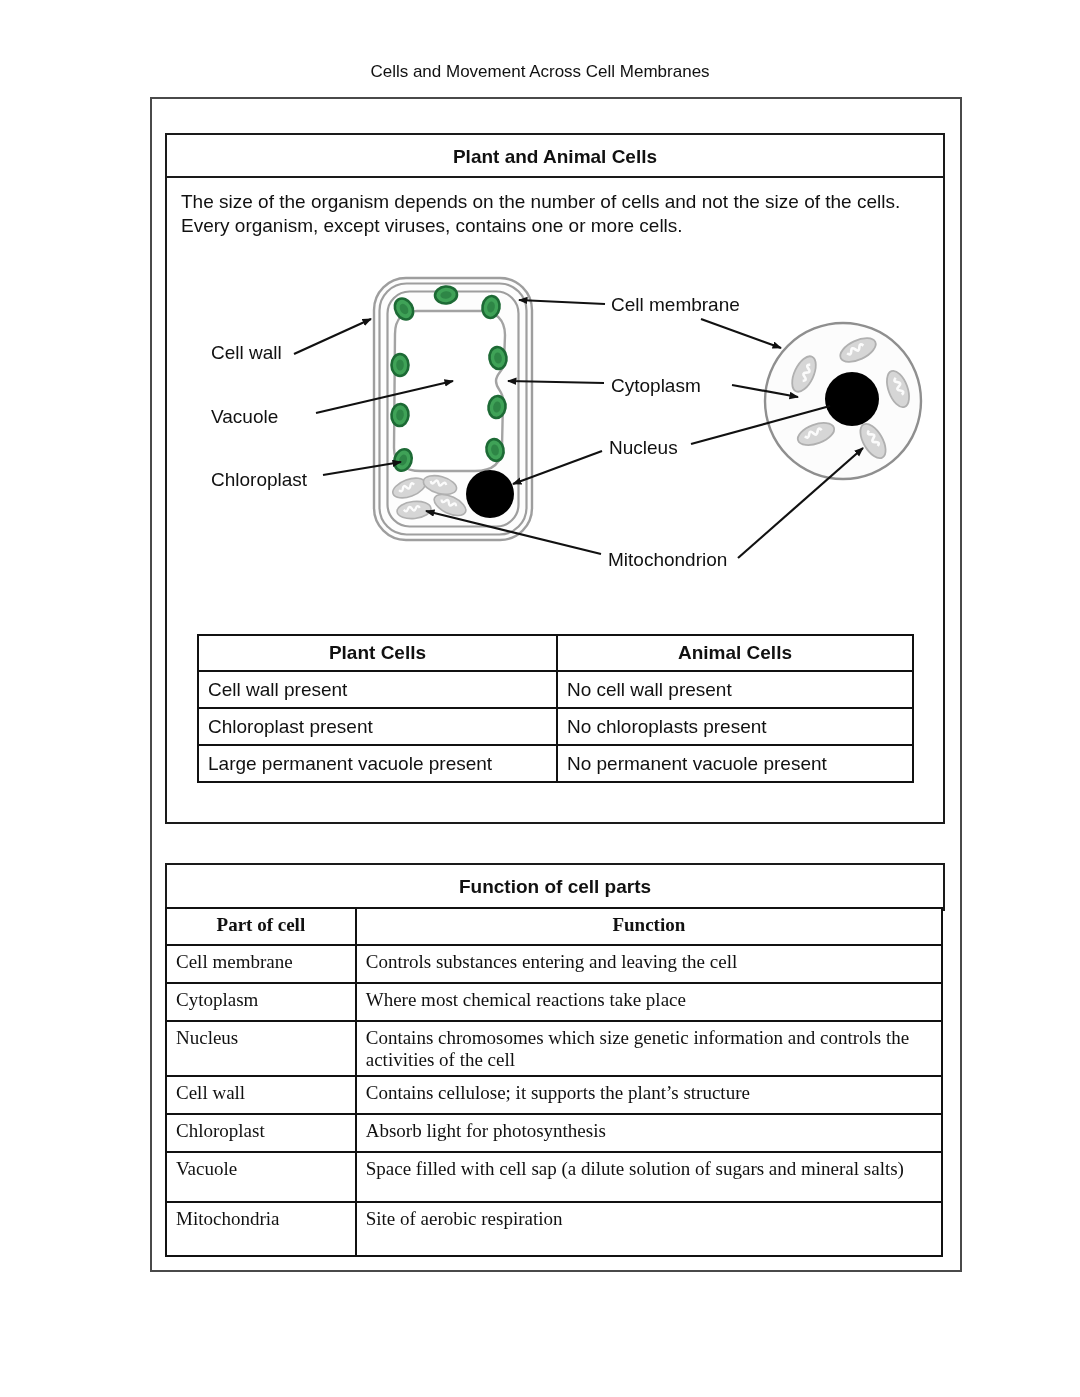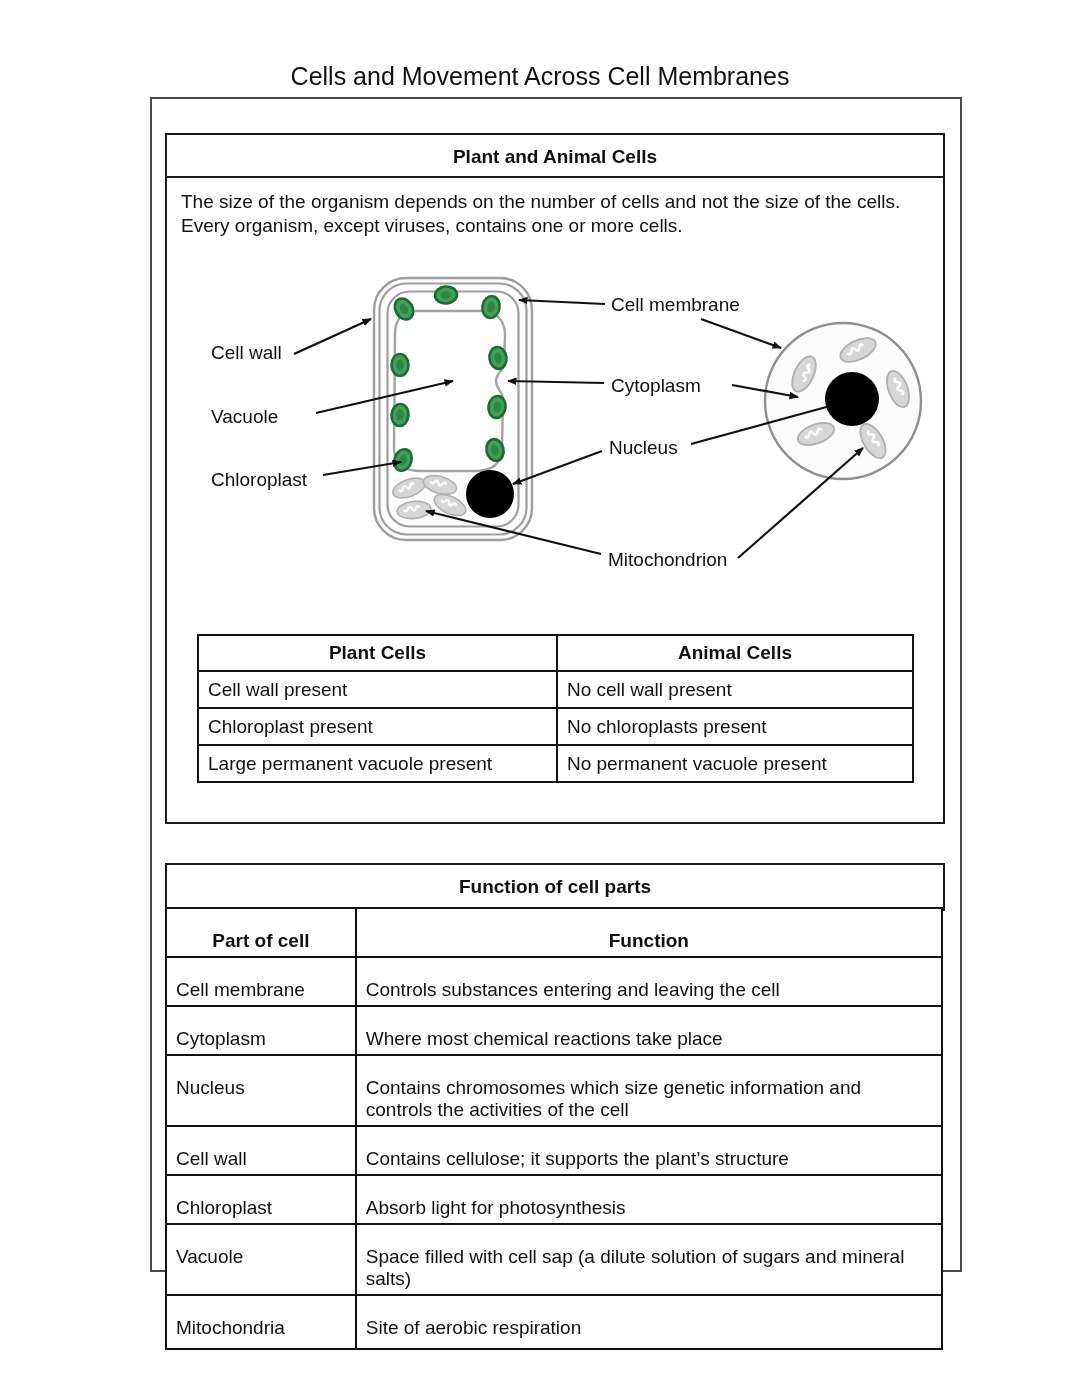--- a/index.html
+++ b/index.html
@@ -14,21 +14,21 @@
   *{margin:0;padding:0;box-sizing:border-box;}
   html,body{background:#ffffff;}
   body{
     position:relative;
     width:1080px;height:1397px;
     font-family:"Liberation Sans","DejaVu Sans",sans-serif;
     color:var(--ink);
   }
   .page-title{
     position:absolute;top:62px;left:0;right:0;
-    text-align:center;font-size:25px;color:#111;
+    text-align:center;font-size:17px;color:#111;
   }
   .outer-box{
     position:absolute;left:150px;top:97px;width:812px;height:1175px;
     border:2px solid #4a4a4a;background:#ffffff;
   }
   .header-box{
     position:absolute;left:165px;width:780px;height:48px;
     border:2px solid #1a1a1a;background:#ffffff;
     display:flex;align-items:center;justify-content:center;
     font-size:19px;font-weight:bold;margin-top:23px;
@@ -60,21 +60,21 @@
   th{font-weight:bold;text-align:center;}
   .cmp-table{position:absolute;left:30px;top:456px;width:717px;z-index:2;}
   .cmp-table col.c1{width:360px;}
   .cmp-table col.c2{width:357px;}
   .cmp-table tr{height:37px;}
   .cmp-table tr.head{height:36px;}
   .cmp-table td,.cmp-table th{vertical-align:middle;}
   .fn-table{position:absolute;left:165px;top:907px;width:778px;}
   .fn-table col.c1{width:190px;}
   .fn-table col.c2{width:588px;}
-  .fn-table td,.fn-table th{vertical-align:top;padding-top:21px;}
+  .fn-table td,.fn-table th{vertical-align:top;padding-top:5px;font-family:Liberation Serif, serif;}
 </style>
 </head>
 <body>
 
 <div class="page-title">Cells and Movement Across Cell Membranes</div>
 
 <div class="outer-box"></div>
 
 <div class="header-box h1">
   <span>Plant and Animal Cells</span>

